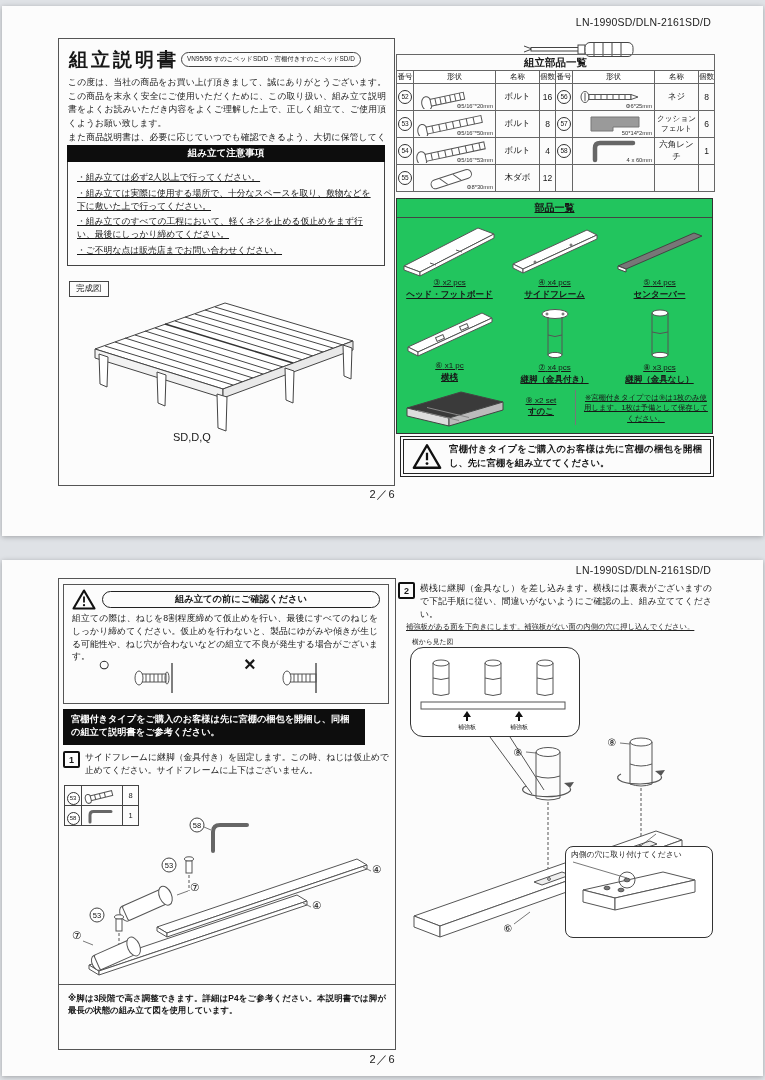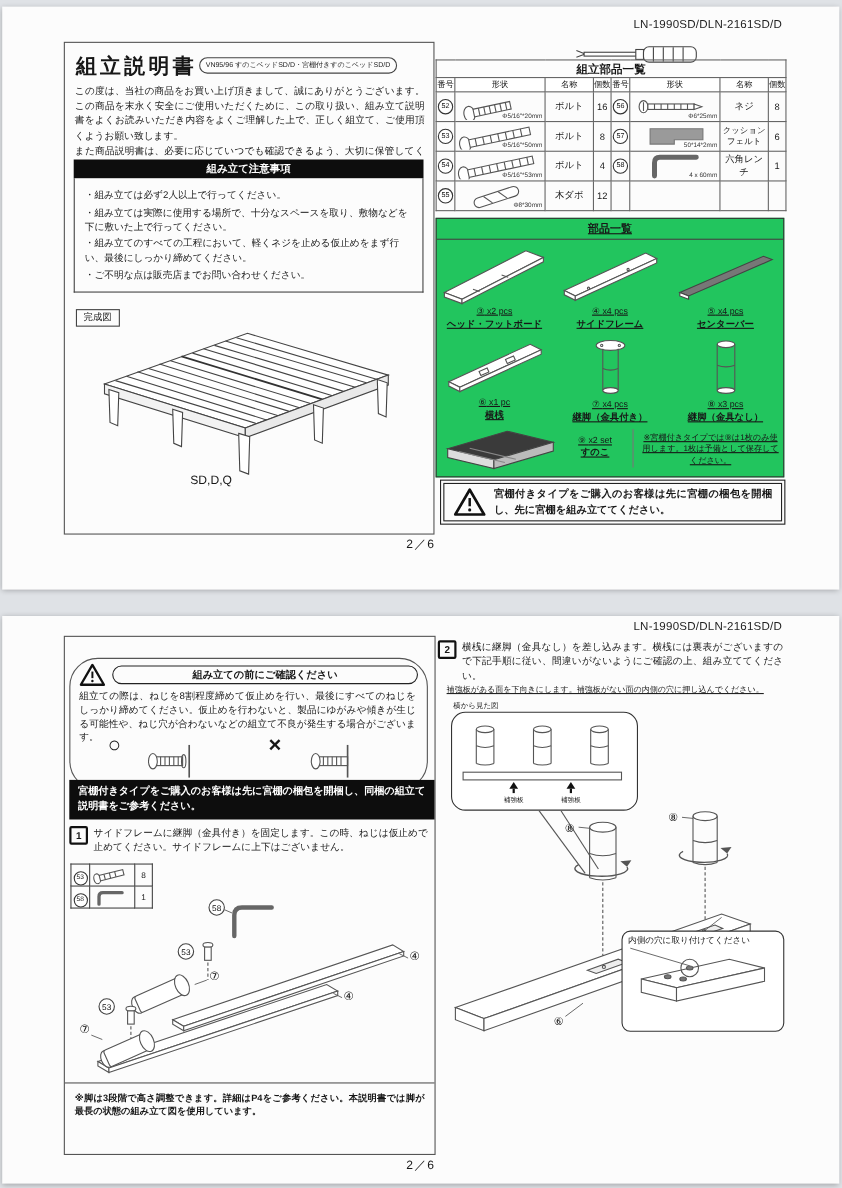--- a/index.html
+++ b/index.html
@@ -5,21 +5,21 @@
   html,body{margin:0;padding:0;}
   body{width:765px;height:1080px;background:#dfe2e6;font-family:"Liberation Sans","DejaVu Sans",sans-serif;color:#171717;position:relative;overflow:hidden;}
   .abs{position:absolute;}
   .page{position:absolute;left:2px;width:761px;background:#fcfcfc;box-shadow:0 1px 5px rgba(0,0,0,.28);}
   .doccode{font-size:10.5px;color:#222;letter-spacing:.2px;}
   .frame{border:1px solid #555;}
   .title{font-size:19px;font-weight:bold;letter-spacing:3px;}
   .pill{border:1px solid #444;border-radius:8px;font-size:6.4px;padding:2px 5px;white-space:nowrap;color:#222;}
   .body-txt{font-size:8.8px;line-height:1.55;white-space:pre-line;text-align:justify;}
   .notice-head{background:#0d0d0d;color:#fff;font-size:9.5px;font-weight:bold;text-align:center;padding:2px 0;}
-  .notice-body{border:1px solid #444;border-top:none;padding:6px 9px 5px 9px;}
+  .notice-body{border:1px solid #444;border-top:none;padding:6px 9px 5px 9px;text-decoration:underline;}
   .notice-item{display:block;font-size:8.8px;line-height:1.45;margin:3px 0;}
   .smallbox{border:1px solid #444;font-size:8.5px;padding:1px 6px;display:inline-block;}
   table.hw{border-collapse:collapse;table-layout:fixed;width:318px;border:1.5px solid #333;}
   table.hw td{border:1px solid #666;text-align:center;vertical-align:middle;padding:0;overflow:hidden;}
   .hw .t-title td{font-size:10.5px;font-weight:bold;height:15px;}
   .hw .t-head td{font-size:7.5px;height:12px;background:#fff;}
   .hw .t-row td{height:26px;font-size:8.5px;}
   .cn{display:inline-flex;width:12px;height:12px;border:1px solid #333;border-radius:50%;align-items:center;justify-content:center;font-size:6.5px;line-height:1;background:#fff;}
   .shape-cell{position:relative;height:26px;}
   .spec{position:absolute;right:2px;bottom:1px;font-size:5.8px;color:#333;white-space:nowrap;}
@@ -375,21 +375,21 @@
 
   <div class="abs pagenum" style="top:481px;left:0;">2／6</div>
 </div>
 
 <div class="page" style="top:560px;height:516px;">
 
   <div class="abs doccode" style="right:52px;top:4px;">LN-1990SD/DLN-2161SD/D</div>
 
   <div class="abs frame" style="left:56px;top:18px;width:336px;height:470px;">
 
-    <div class="abs frame" style="left:4px;top:19px;width:324px;height:118px;border-width:1.5px;border-radius:26px;">
+    <div class="abs frame" style="left:4px;top:5px;width:324px;height:118px;border-width:1.5px;">
       <svg class="abs" style="left:8px;top:4px;" width="24" height="21" viewBox="0 0 32 28">
           <path d="M16 2 L30 26 L2 26 Z" fill="none" stroke="#111" stroke-width="2.8" stroke-linejoin="round"></path>
           <rect x="14.8" y="10" width="2.4" height="8" fill="#111"></rect>
           <circle cx="16" cy="21.5" r="1.5" fill="#111"></circle>
         </svg>
       <div class="abs chkhead" style="left:38px;right:8px;top:6px;">組み立ての前にご確認ください</div>
       <div class="abs steptxt" style="left:8px;top:27px;width:306px;">組立ての際は、ねじを8割程度締めて仮止めを行い、最後にすべてのねじをしっかり締めてください。仮止めを行わないと、製品にゆがみや傾きが生じる可能性や、ねじ穴が合わないなどの組立て不良が発生する場合がございます。</div>
       <span class="abs okng" style="left:34px;top:68px;">○</span>
       <svg class="abs" style="left:66px;top:78px;" width="56" height="30" viewBox="0 0 56 30">
         <g stroke="#555" fill="#fff">
@@ -412,21 +412,21 @@
             <line x1="24" y1="11" x2="24" y2="19"></line>
             <line x1="28" y1="11" x2="28" y2="19"></line>
             <line x1="32" y1="11" x2="32" y2="19"></line>
             <line x1="36" y1="11" x2="36" y2="19"></line>
             <ellipse cx="13" cy="15" rx="4" ry="7"></ellipse>
             <line x1="42" y1="0" x2="42" y2="30" stroke-width="1.5"></line>
           </g>
       </svg>
     </div>
 
-    <div class="banner abs" style="left:4px;top:130px;width:332px;height:36px;">宮棚付きタイプをご購入のお客様は先に宮棚の梱包を開梱し、同梱の組立て説明書をご参考ください。</div>
+    <div class="banner abs" style="left:4px;top:130px;width:302px;height:36px;">宮棚付きタイプをご購入のお客様は先に宮棚の梱包を開梱し、同梱の組立て説明書をご参考ください。</div>
 
     <div class="abs" style="left:4px;top:172px;width:326px;display:flex;gap:5px;">
       <span class="badge">1</span>
       <span class="steptxt" style="width:304px;">サイドフレームに継脚（金具付き）を固定します。この時、ねじは仮止めで止めてください。サイドフレームに上下はございません。</span>
     </div>
 
     <table class="mini abs" style="left:5px;top:206px;">
       <tbody>
           <tr>
         <td style="width:16px;height:19px;"><span class="cn" style="width:11px;height:11px;font-size:6px;">53</span></td>

